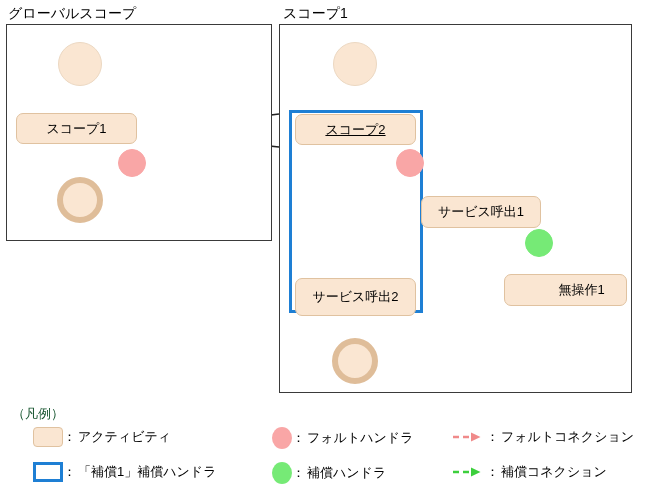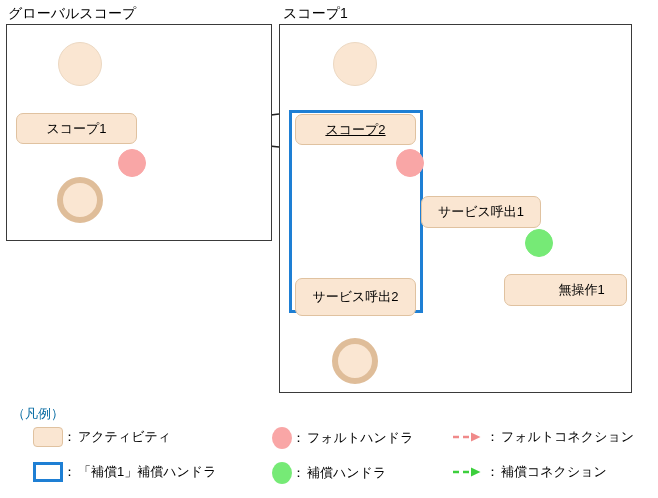--- a/index.html
+++ b/index.html
@@ -92,21 +92,21 @@
   #wires {
     position: absolute; left: 0; top: 0;
     width: 658px; height: 498px;
     pointer-events: none;
   }
 
   
   .legend-title {
     position: absolute;
     font-size: 13px;
-    color: #0369a1;
+    color: #14532d;
     white-space: nowrap;
   }
   .legend-row {
     position: absolute;
     display: flex;
     align-items: center;
     white-space: nowrap;
     font-size: 13px;
   }
   .legend-label { margin-left: 2px; }

